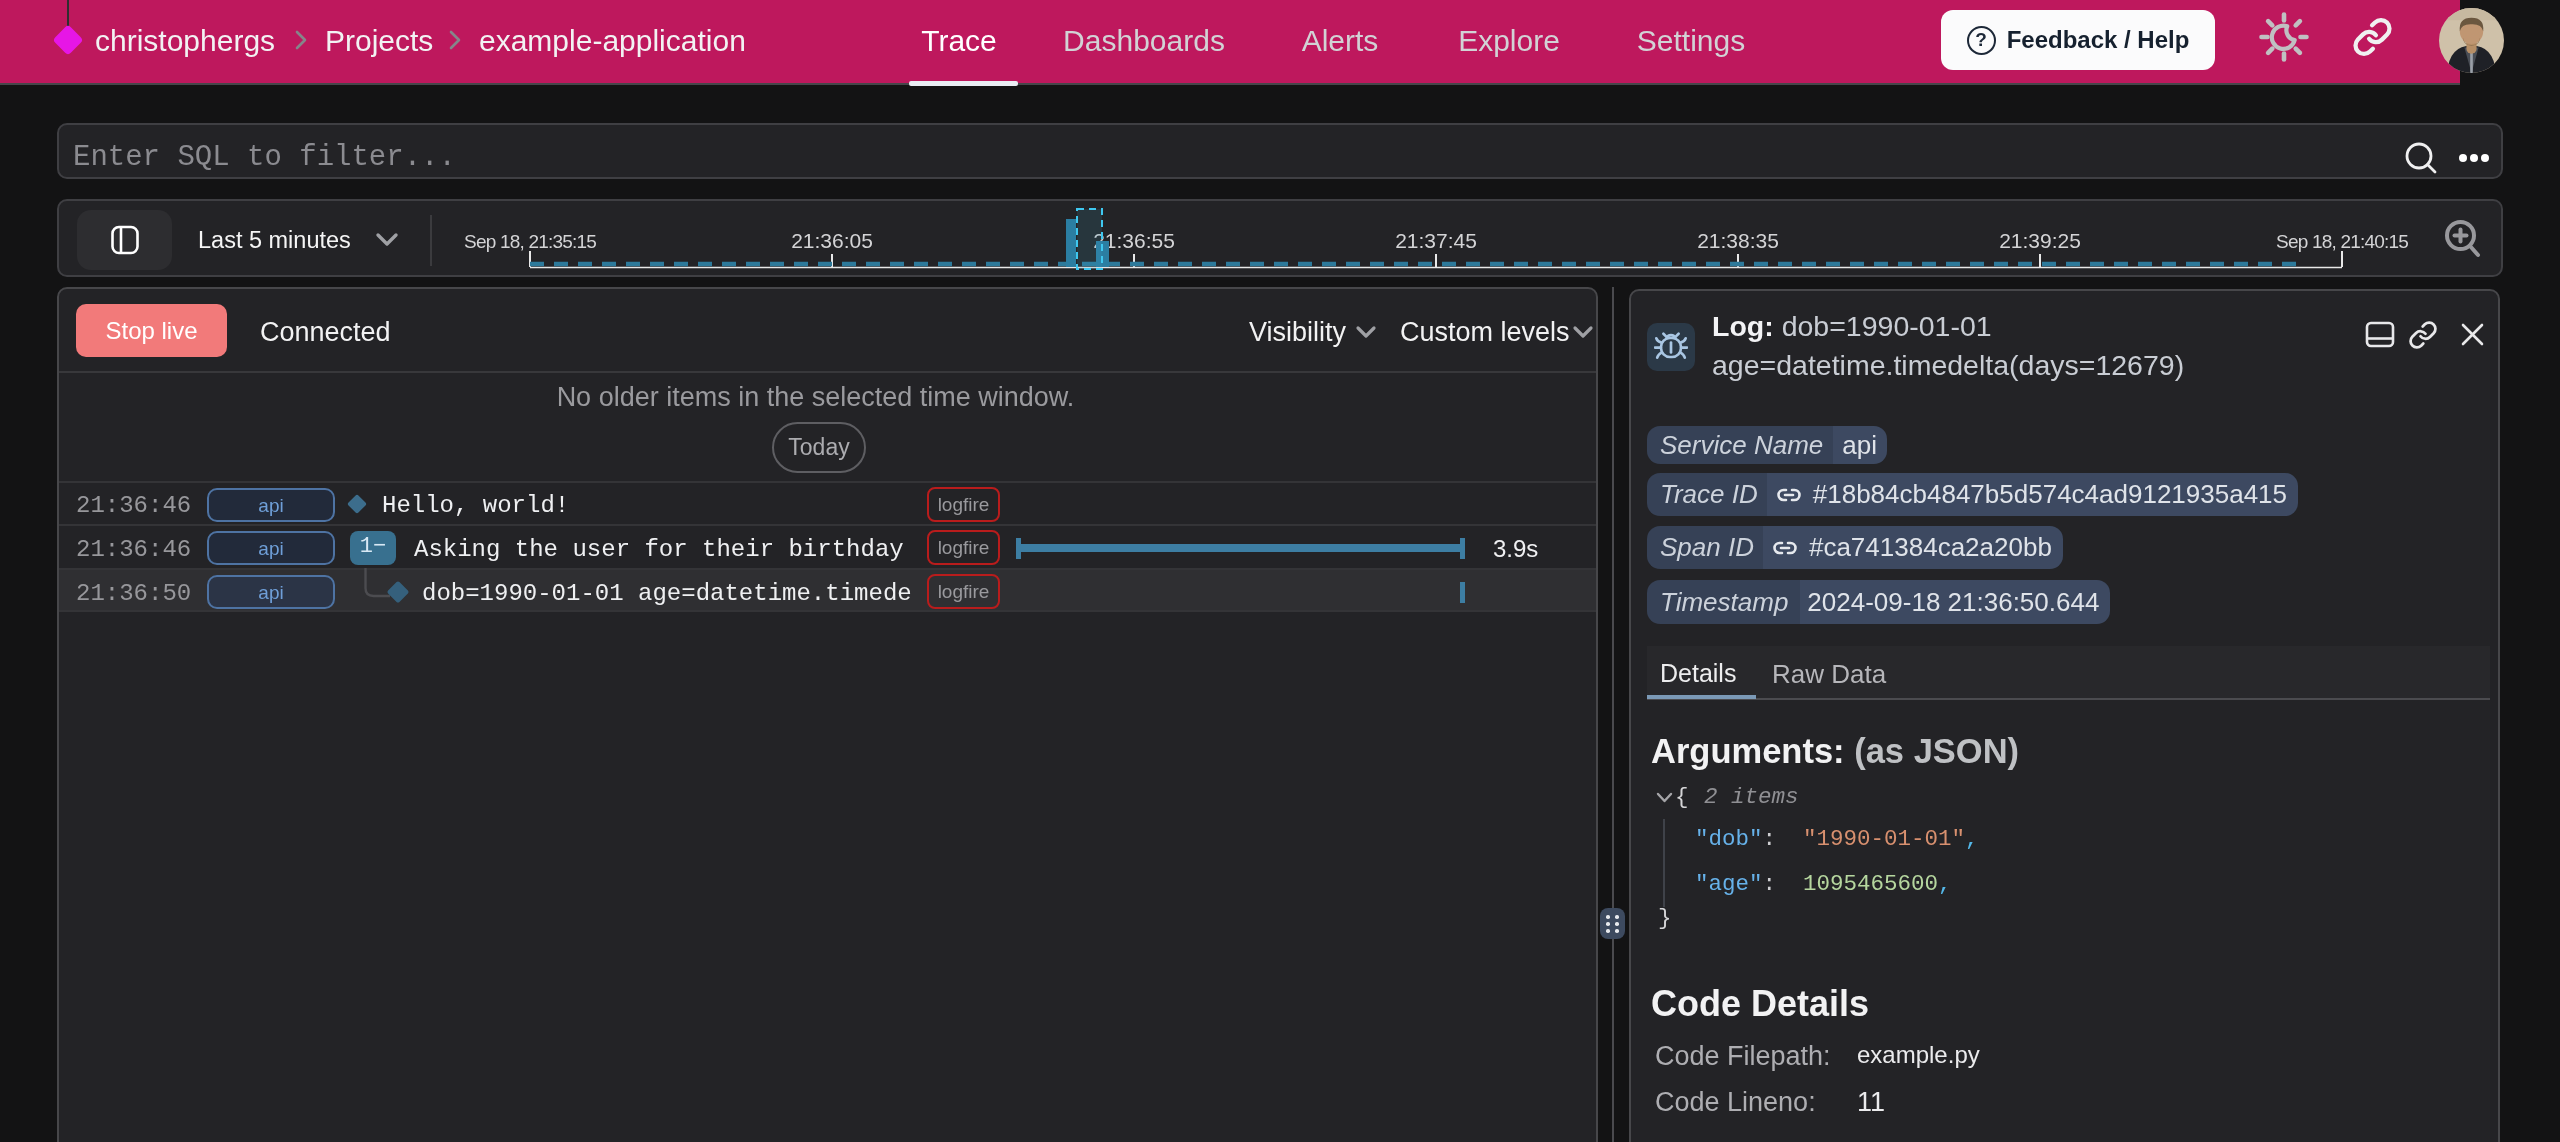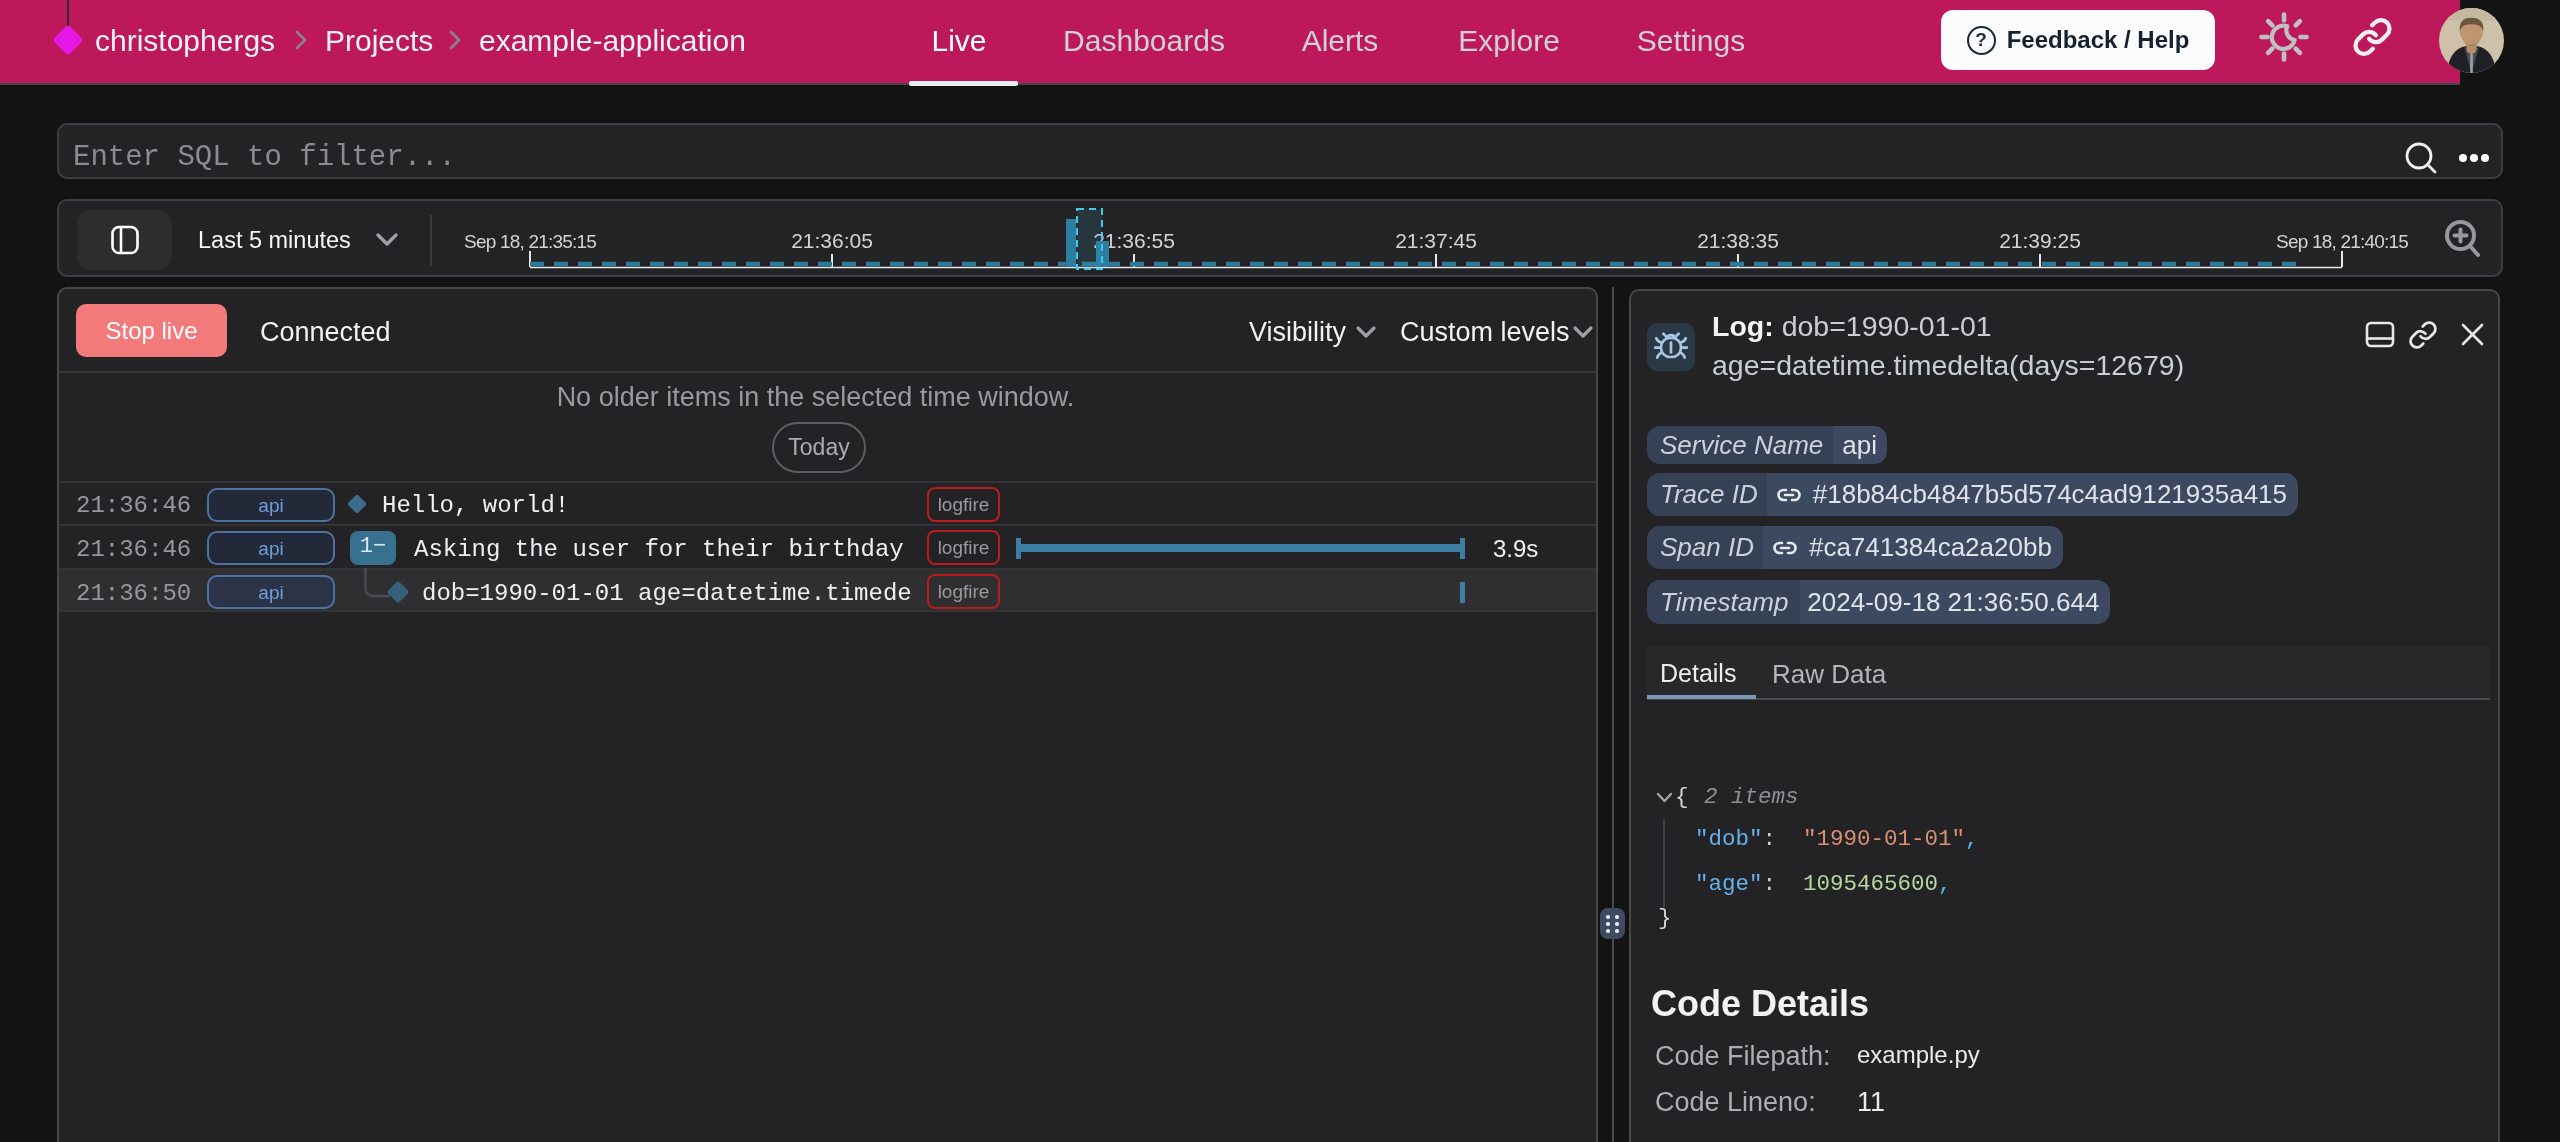--- a/index.html
+++ b/index.html
@@ -34,21 +34,21 @@
   <span class="abs" style="left:95px; top:24px; font-size:30px; font-weight:500; color:#f2f2f3;">christophergs</span>
   <svg class="abs" style="left:294px; top:30px;" width="14" height="20" viewBox="0 0 14 20" fill="none" stroke="#85858a" stroke-width="2.6" stroke-linecap="round" stroke-linejoin="round">
       <polyline points="3,2 11,10 3,18"></polyline>
     </svg>
   <span class="abs" style="left:325px; top:24px; font-size:30px; font-weight:500; color:#f2f2f3;">Projects</span>
   <svg class="abs" style="left:448px; top:30px;" width="14" height="20" viewBox="0 0 14 20" fill="none" stroke="#85858a" stroke-width="2.6" stroke-linecap="round" stroke-linejoin="round">
       <polyline points="3,2 11,10 3,18"></polyline>
     </svg>
   <span class="abs" style="left:479px; top:24px; font-size:30px; font-weight:500; color:#f2f2f3;">example-application</span>
 
-  <span class="navitem" style="left:959px; color:#ffffff;">Live</span>
+  <span class="navitem" style="left:959px; color:#ffffff;">Trace</span>
   <span class="navitem" style="left:1144px;">Dashboards</span>
   <span class="navitem" style="left:1340px;">Alerts</span>
   <span class="navitem" style="left:1509px;">Explore</span>
   <span class="navitem" style="left:1691px;">Settings</span>
   <div class="abs" style="left:909px; top:81px; width:109px; height:5px; background:#e9edf3; border-radius:2px;"></div>
 
   <div class="abs" style="left:1941px; top:10px; width:274px; height:60px; background:#fbfbfc; border-radius:12px;
       display:flex; align-items:center; justify-content:center; gap:11px;">
     <span style="width:29px; height:29px; border:2.5px solid #1d2838; border-radius:50%; display:flex;
       align-items:center; justify-content:center; font-size:19px; font-weight:700; color:#1d2838;">?</span>
@@ -277,20 +277,21 @@
     <span class="taglabel" style="padding:0 12px 0 13px;">Timestamp</span>
     <span class="tagval" style="padding:0 11px 0 7px;">2024-09-18 21:36:50.644</span>
   </div>
 
   <div class="abs" style="left:16px; top:355px; width:843px; height:54px; background:#28282b; border-bottom:2px solid #4b4b4f;">
     <span class="abs" style="left:13px; top:13px; font-size:25px; color:#ededee;">Details</span>
     <span class="abs" style="left:125px; top:13px; font-size:26px; color:#b6b6ba;">Raw Data</span>
     <div class="abs" style="left:0; top:49px; width:109px; height:3.5px; background:#7b99b6;"></div>
   </div>
 
+  <div class="abs" style="left:20px; top:441px; font-size:34.5px; font-weight:700; color:#f2f2f3;">Arguments: <span style="color:#bfc1c4;">(as JSON)</span></div>
   <svg class="abs" style="left:25px; top:501px;" width="17" height="12" viewBox="0 0 17 12" fill="none" stroke="#a5a5a8" stroke-width="2.4" stroke-linecap="round" stroke-linejoin="round">
       <polyline points="2,2 8.5,9 15,2"></polyline>
     </svg>
   <span class="mono abs" style="left:44px; top:493px; font-size:22.5px; color:#d5d5d7;">{</span>
   <span class="mono abs" style="left:73px; top:493px; font-size:22.5px; font-style:italic; color:#8f8f93;">2 items</span>
   <div class="abs" style="left:32px; top:528px; width:2px; height:88px; background:#3f4249;"></div>
   <div class="mono abs" style="left:64px; top:535px; font-size:22.5px;">
     <span style="color:#66b1e9;">"dob"</span><span style="color:#cfcfd2;">:&nbsp; </span><span style="color:#d8906f;">"1990-01-01"</span><span style="color:#54b8e9;">,</span>
   </div>
   <div class="mono abs" style="left:64px; top:580px; font-size:22.5px;">

